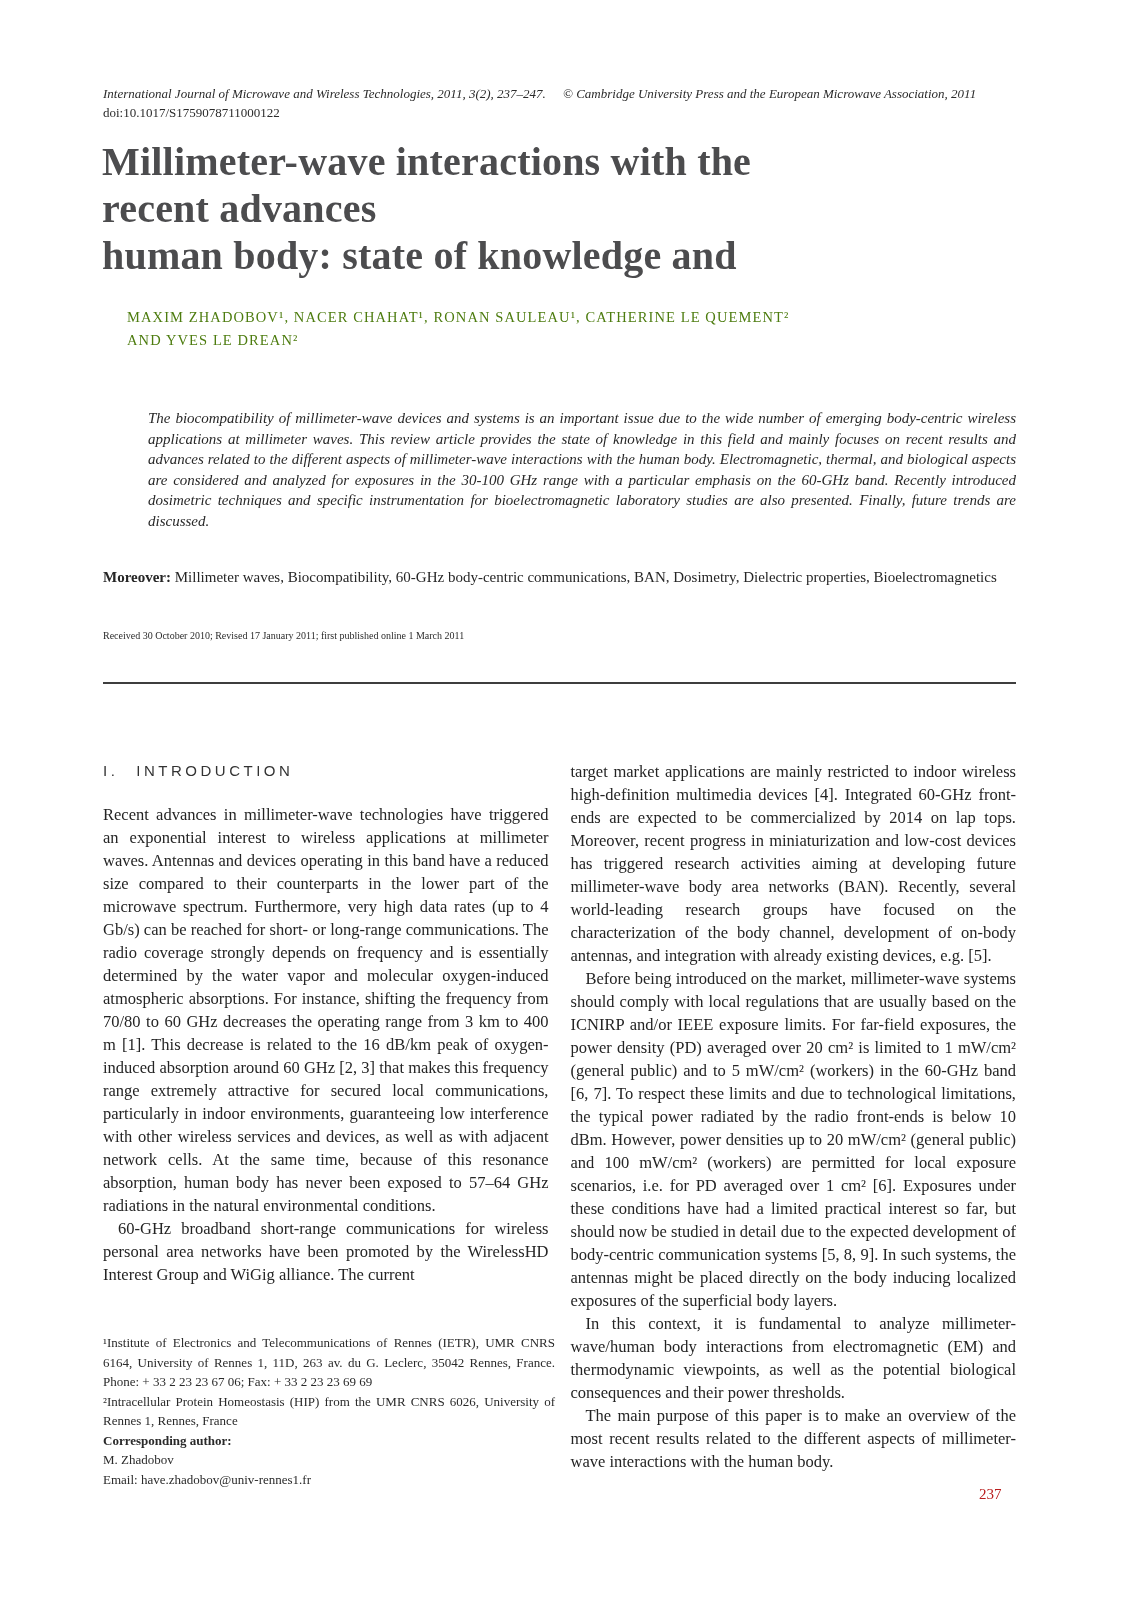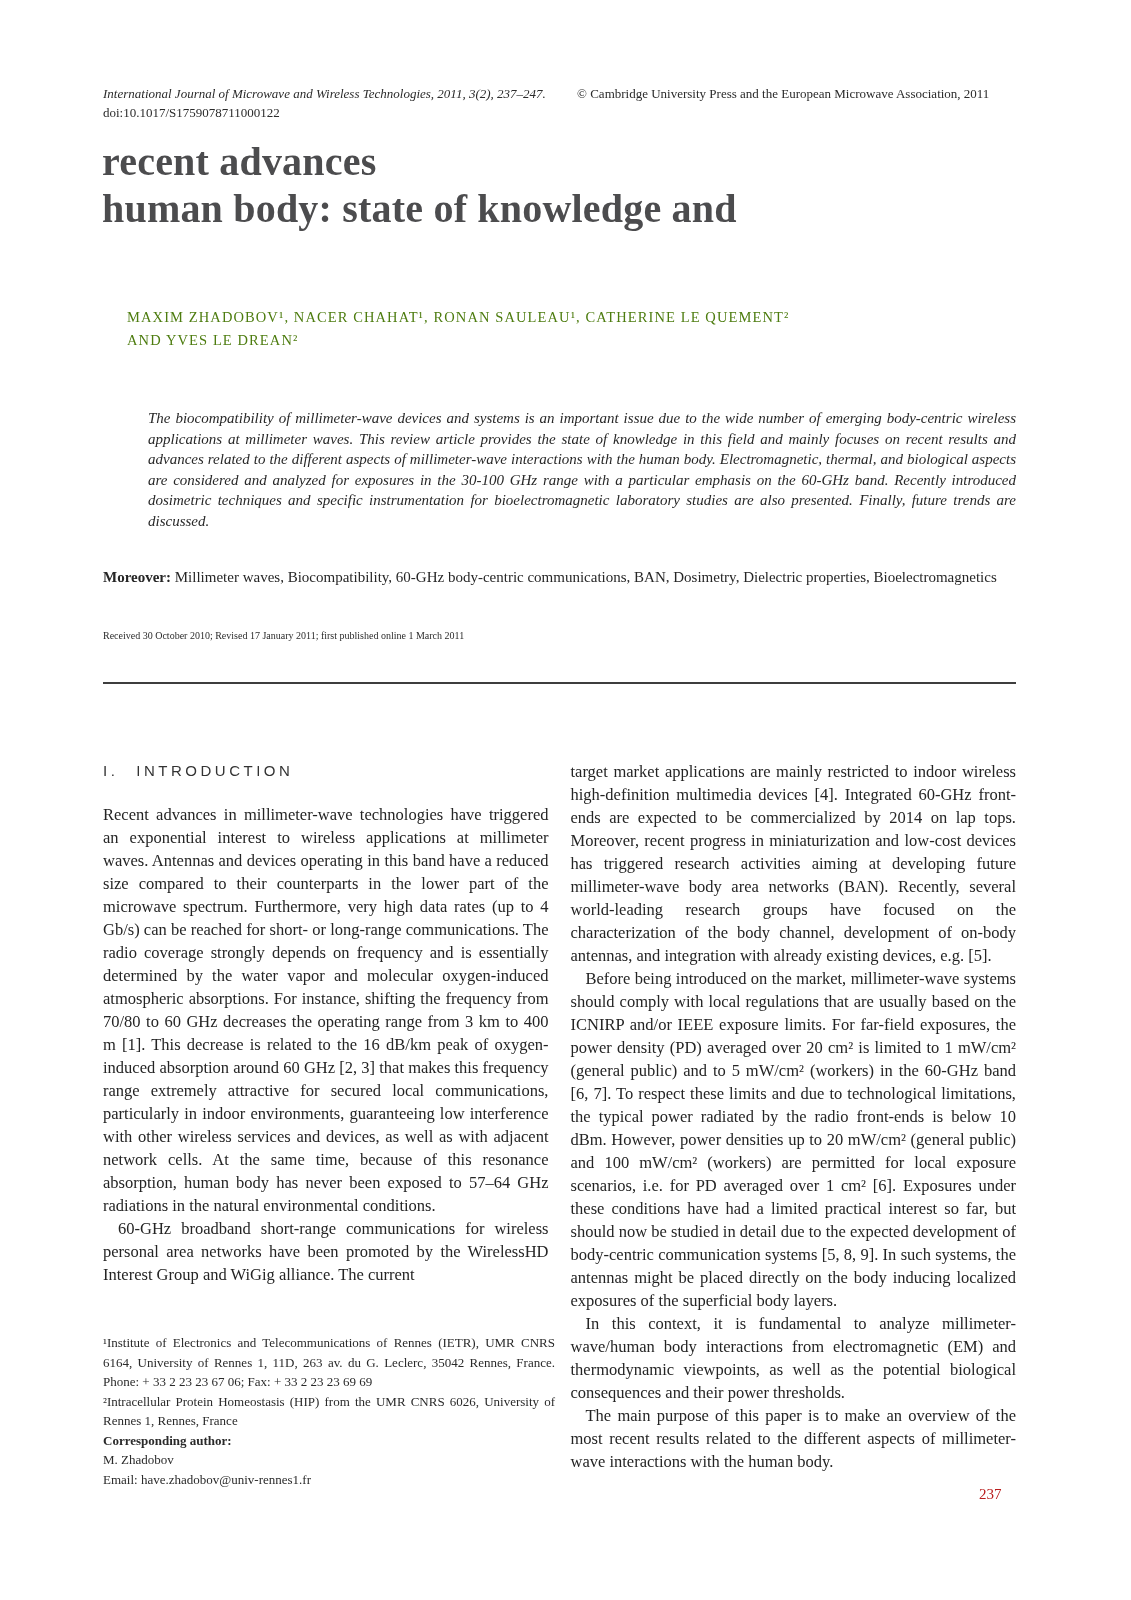--- a/index.html
+++ b/index.html
@@ -9,21 +9,21 @@
     width: 1131px;
     height: 1600px;
     background: #ffffff;
     font-family: "Liberation Serif", "DejaVu Serif", serif;
     color: #242424;
     overflow: hidden;
   }
   
   .header { position: absolute; left: 103px; top: 84px; width: 915px; font-size: 13px; line-height: 19px; color: #2b2b2b; }
   .jr-italic { font-style: italic; }
-  .jr-copy { margin-left: 28px; }
+  .jr-copy { margin-left: 14px; font-style: italic; }
   
   .title { position: absolute; left: 102px; top: 138px; margin: 0; font-size: 40px; line-height: 47px; font-weight: 700; color: #4c4c4e; letter-spacing: 0.2px; }
   .title .tl { display: block; }
   
   .authors { position: absolute; left: 127px; top: 306px; font-size: 14.5px; line-height: 23px; letter-spacing: 1.1px; color: #4d7c0f; }
   
   .abstract { position: absolute; left: 148px; top: 408px; width: 868px; margin: 0; font-style: italic; font-size: 15px; line-height: 20.5px; text-align: justify; color: #282828; }
   
   .keywords { position: absolute; left: 103px; top: 566px; width: 907px; margin: 0; font-size: 15px; line-height: 22px; color: #262626; }
   .keywords strong { font-weight: 700; }
@@ -52,20 +52,21 @@
 
   <div class="header">
     <div>
       <span class="jr-italic">International Journal of Microwave and Wireless Technologies, 2011, 3(2), 237–247.</span>
       <span class="jr-copy">© Cambridge University Press and the European Microwave Association, 2011</span>
     </div>
     <div>doi:10.1017/S1759078711000122</div>
   </div>
 
   <h1 class="title">
+    <span class="tl">Millimeter-wave interactions with the</span>
     <span class="tl">recent advances</span>
     <span class="tl">human body: state of knowledge and</span>
   </h1>
 
   <div class="authors">
     <div>MAXIM ZHADOBOV¹, NACER CHAHAT¹, RONAN SAULEAU¹, CATHERINE LE QUEMENT²</div>
     <div>AND YVES LE DREAN²</div>
   </div>
 
   <p class="abstract">The biocompatibility of millimeter-wave devices and systems is an important issue due to the wide number of emerging body-centric wireless applications at millimeter waves. This review article provides the state of knowledge in this field and mainly focuses on recent results and advances related to the different aspects of millimeter-wave interactions with the human body. Electromagnetic, thermal, and biological aspects are considered and analyzed for exposures in the 30-100 GHz range with a particular emphasis on the 60-GHz band. Recently introduced dosimetric techniques and specific instrumentation for bioelectromagnetic laboratory studies are also presented. Finally, future trends are discussed.</p>

